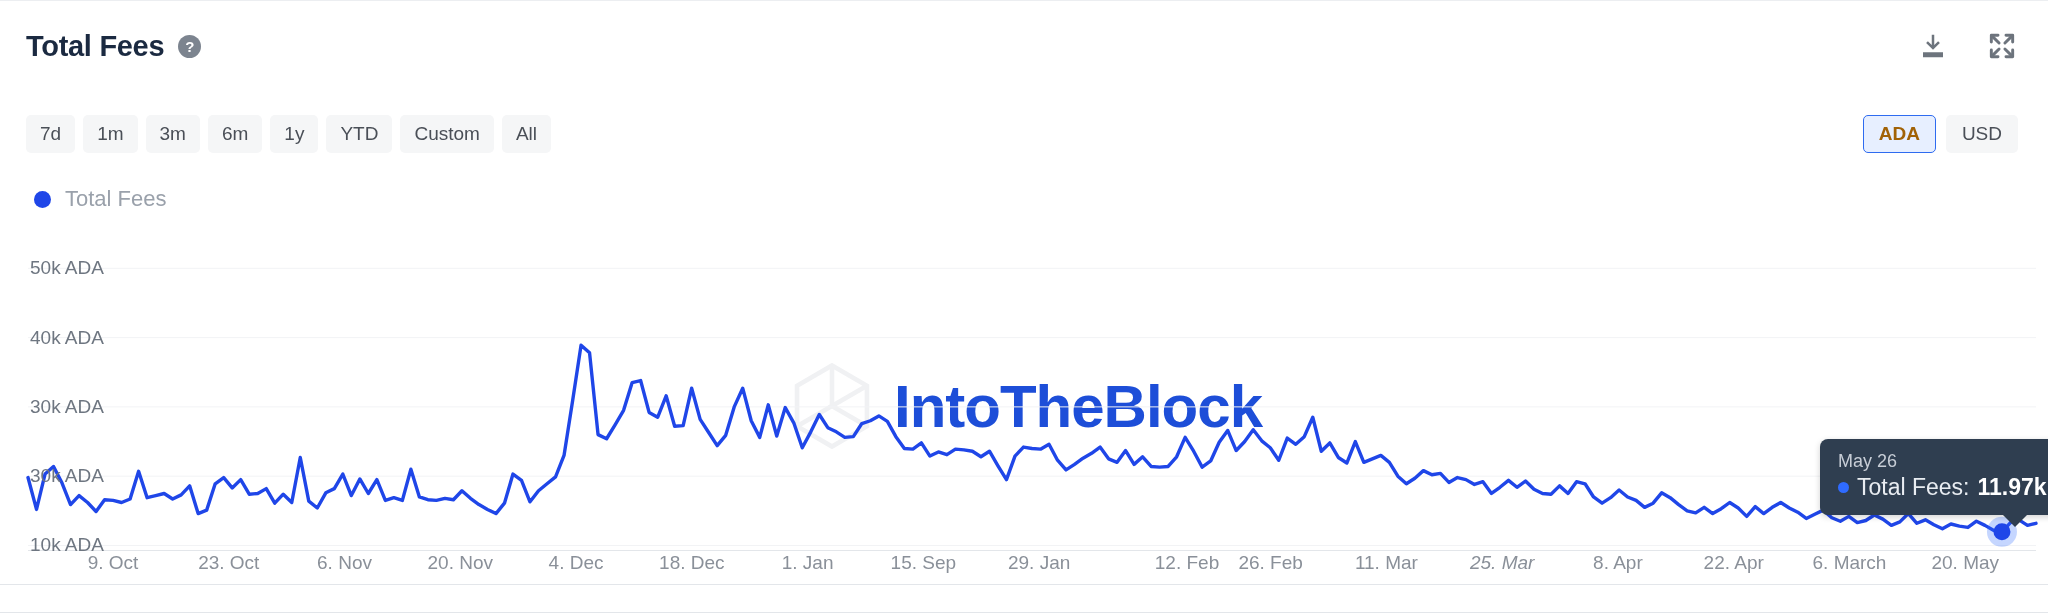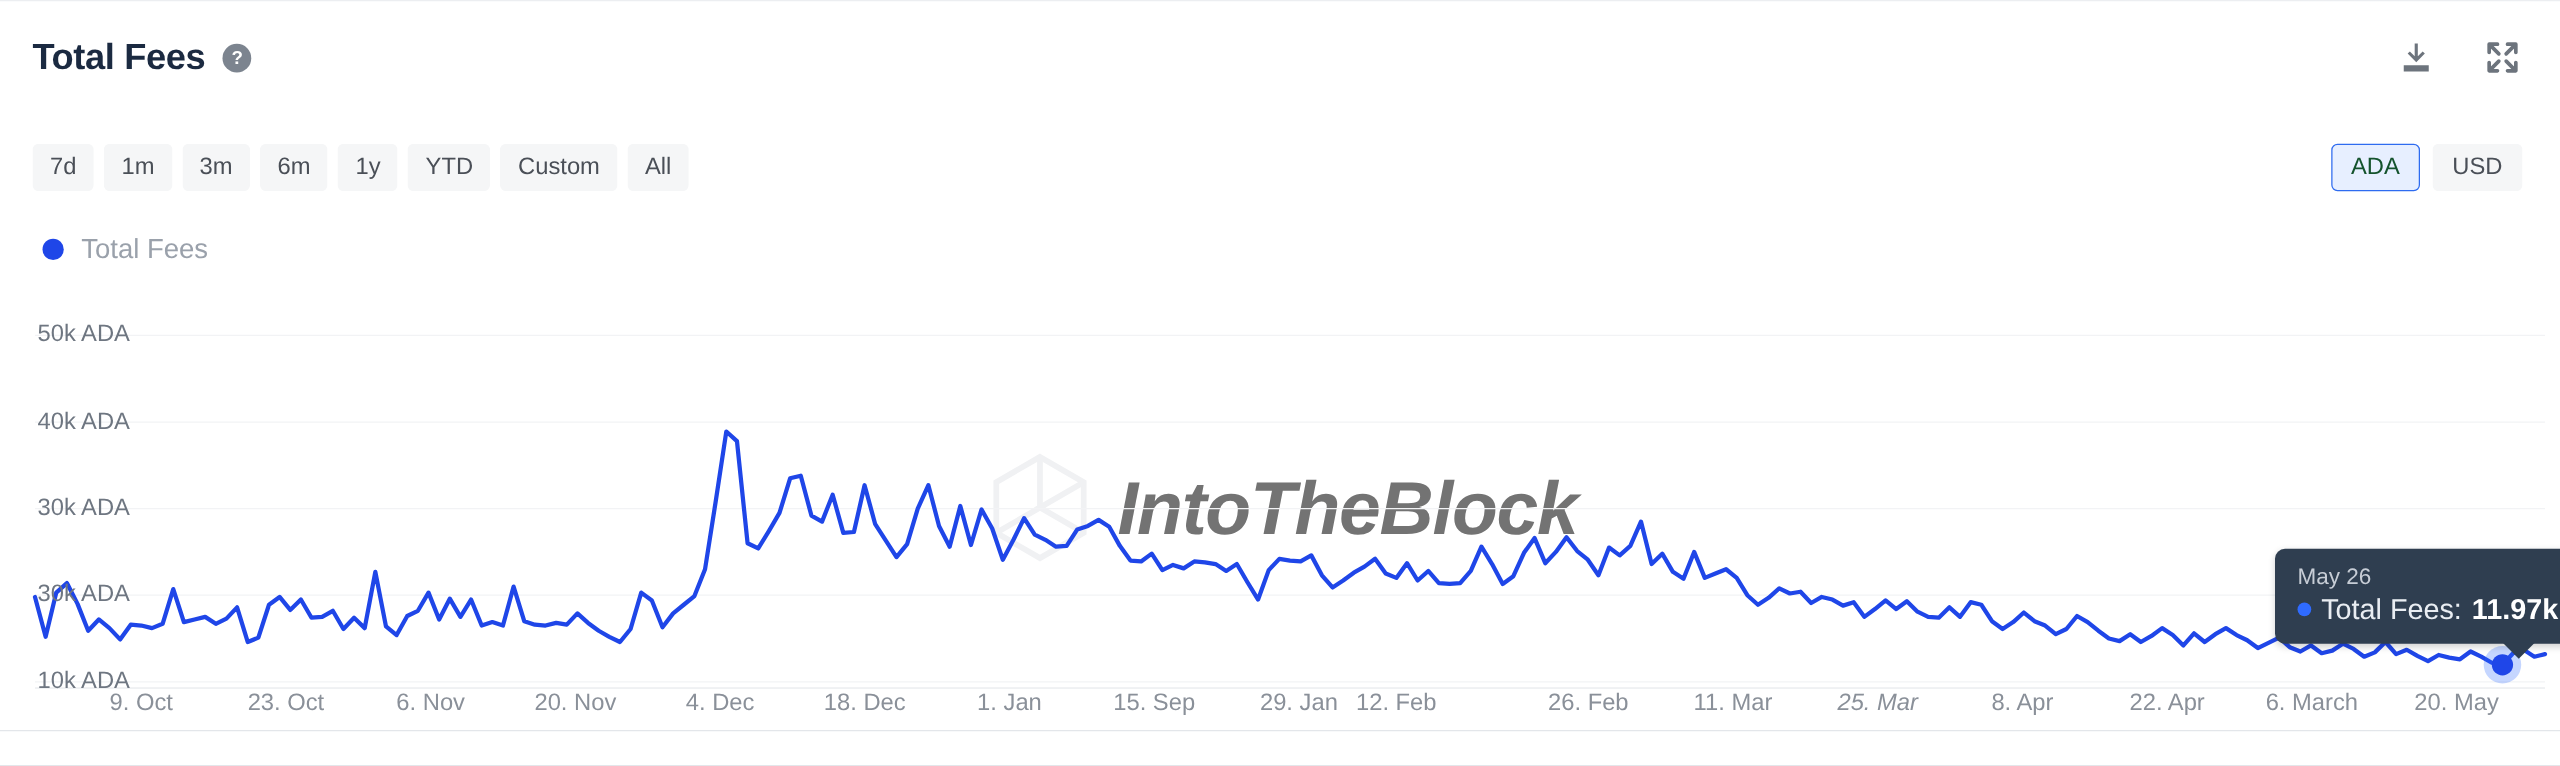--- a/index.html
+++ b/index.html
@@ -60,21 +60,21 @@
   }
   .unit-group { margin-left: auto; display: flex; align-items: center; gap: 10px; padding-right: 4px; }
   .unit-btn {
     background: #f5f6f7; color: #4a4f57;
     border: 1px solid transparent; border-radius: 5px;
     font-size: 19px; height: 38px; padding: 0 15px;
     display: flex; align-items: center; justify-content: center;
     cursor: pointer;
   }
   .unit-btn.active {
-    background: #e7efff; border-color: #2e6bf0; color: #14532d;
+    background: #e7efff; border-color: #2e6bf0; color: #a16207; font-weight: bold;
   }
 
   
   .legend {
     position: absolute; left: 34px; top: 185px;
     display: flex; align-items: center; gap: 14px; cursor: pointer;
   }
   .legend-dot { width: 17px; height: 17px; border-radius: 50%; background: #1f46e8; }
   .legend-label { font-size: 22px; color: #9aa1ab; }
 
@@ -102,23 +102,22 @@
   }
 
   
   .watermark {
     position: absolute; left: 50%; top: 405px;
     transform: translate(-50%, -50%);
     display: flex; align-items: center; gap: 16px;
     pointer-events: none; user-select: none;
   }
   .wm-text {
-    font-size: 60px; font-weight: 700; color: #737373;
+    font-size: 60px; font-weight: 700; color: #1d4ed8;
     letter-spacing: -1px;
-    font-style: italic;
   }
 
   
   .tooltip {
     position: absolute; left: 1792px; top: 438px;
     background: #2f3e50; border-radius: 8px;
     padding: 12px 18px 14px 18px;
     color: #ffffff; white-space: nowrap;
     box-shadow: 0 2px 6px rgba(0,0,0,0.18);
   }
@@ -223,21 +222,21 @@
   <div class="xlabels" id="x-labels">
       <div class="xlabel" style="left: 113px;">9. Oct</div>
       <div class="xlabel" style="left: 228.765px;">23. Oct</div>
       <div class="xlabel" style="left: 344.529px;">6. Nov</div>
       <div class="xlabel" style="left: 460.294px;">20. Nov</div>
       <div class="xlabel" style="left: 576.059px;">4. Dec</div>
       <div class="xlabel" style="left: 691.824px;">18. Dec</div>
       <div class="xlabel" style="left: 807.588px;">1. Jan</div>
       <div class="xlabel" style="left: 923.353px;">15. Sep</div>
       <div class="xlabel" style="left: 1039.12px;">29. Jan</div>
-      <div class="xlabel" style="left: 1117px;">12. Feb</div>
+      <div class="xlabel" style="left: 1187px;">12. Feb</div>
       <div class="xlabel" style="left: 1270.65px;">26. Feb</div>
       <div class="xlabel" style="left: 1386.41px;">11. Mar</div>
       <div class="xlabel" style="left: 1502.18px; font-style: italic;">25. Mar</div>
       <div class="xlabel" style="left: 1617.94px;">8. Apr</div>
       <div class="xlabel" style="left: 1733.71px;">22. Apr</div>
       <div class="xlabel" style="left: 1849.47px;">6. March</div>
       <div class="xlabel" style="left: 1965.24px;">20. May</div>
     </div>
 
   <div class="tooltip" style="left: 1819.97px;">

